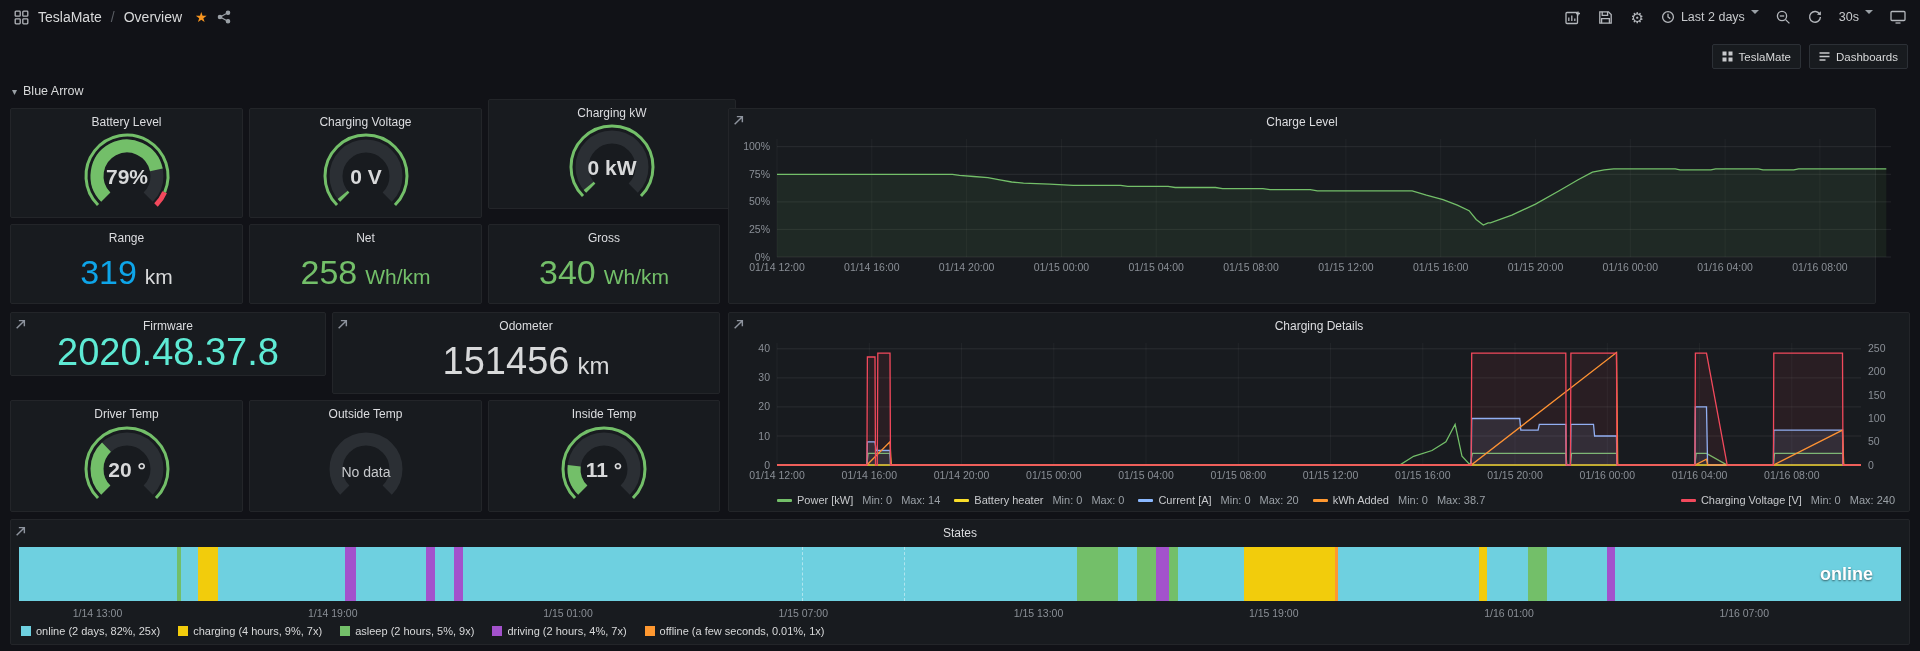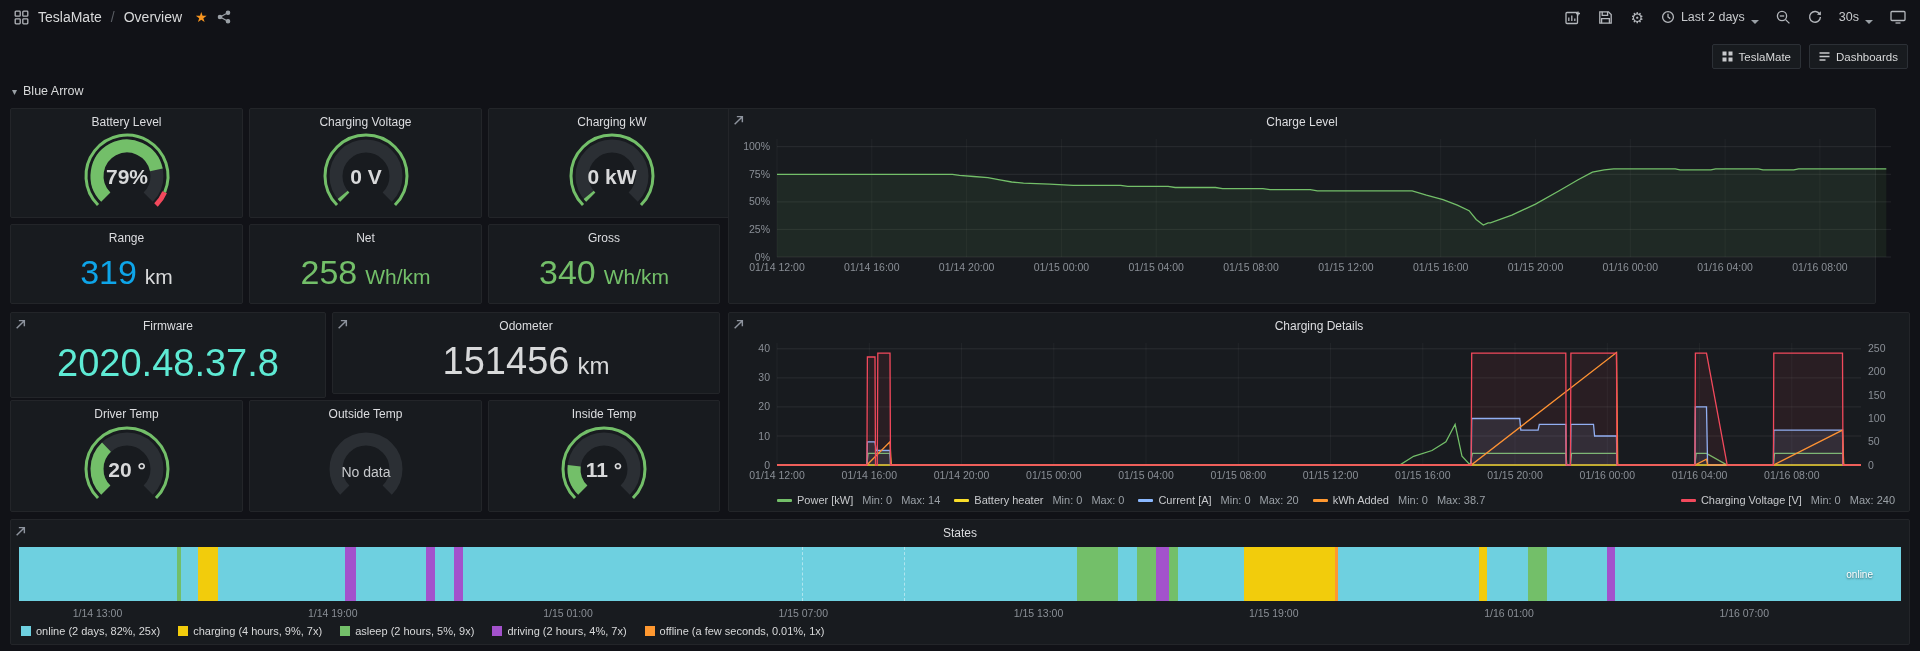--- a/index.html
+++ b/index.html
@@ -8,45 +8,45 @@
 
   
   .navbar{position:absolute;top:0;left:0;right:0;height:34px;display:flex;align-items:center;justify-content:space-between;padding:0 14px;box-sizing:border-box;}
   .nav-left{display:flex;align-items:center;gap:9px;font-size:14px;}
   .crumb{color:#d8d9da;cursor:pointer;}
   .crumb-sep{color:#5a5e64;}
   .star{color:#f79520;font-size:14px;margin-left:4px;cursor:pointer;}
   .nav-ic{display:inline-flex;align-items:center;cursor:pointer;color:#b4b7bc;}
   .nav-ic svg{display:block;}
   .nav-right{display:flex;align-items:center;gap:17px;color:#b4b7bc;font-size:12.5px;}
-  .nav-btn{display:inline-flex;align-items:flex-end;gap:6px;cursor:pointer;color:#c7c9cc;}
+  .nav-btn{display:inline-flex;align-items:flex-start;gap:6px;cursor:pointer;color:#c7c9cc;}
   .caret{width:0;height:0;border-left:4px solid transparent;border-right:4px solid transparent;border-top:4px solid #9aa0a6;display:inline-block;}
   .gear-glyph{font-size:15px;line-height:1;}
 
   
   .links-row{position:absolute;top:44px;right:12px;display:flex;gap:8px;}
   .link-btn{display:inline-flex;align-items:center;gap:6px;background:#181b1f;border:1px solid #2c3036;border-radius:2px;padding:3px 9px;font-size:11.5px;color:#d8d9da;cursor:pointer;height:17px;}
   .link-btn svg{display:block;}
 
   
   .row-header{position:absolute;top:84px;left:12px;display:flex;align-items:center;gap:6px;font-size:12.5px;color:#d8d9da;cursor:pointer;}
   .row-chevron{color:#9aa0a6;font-size:10px;}
 
   
   .panel{position:absolute;background:#181b1f;border:1px solid #232529;border-radius:2px;box-sizing:border-box;}
   .panel-title{position:absolute;top:6px;left:0;right:0;text-align:center;font-size:12px;color:#dcdde0;white-space:nowrap;overflow:hidden;cursor:pointer;}
   .corner-link{position:absolute;top:3px;left:4px;width:11px;height:11px;cursor:pointer;}
 
   #p-battery{left:10px;top:108px;width:233px;height:110px;}
   #p-voltage{left:249px;top:108px;width:233px;height:110px;}
-  #p-kw{left:488px;top:108px;width:248px;height:110px;}
+  #p-kw{left:488px;top:99px;width:248px;height:110px;}
   #p-range{left:10px;top:224px;width:233px;height:80px;}
   #p-net{left:249px;top:224px;width:233px;height:80px;}
   #p-gross{left:488px;top:224px;width:232px;height:80px;}
-  #p-firmware{left:10px;top:312px;width:316px;height:86px;}
+  #p-firmware{left:10px;top:312px;width:316px;height:64px;}
   #p-odometer{left:332px;top:312px;width:388px;height:82px;}
   #p-driver{left:10px;top:400px;width:233px;height:112px;}
   #p-outside{left:249px;top:400px;width:233px;height:112px;}
   #p-inside{left:488px;top:400px;width:232px;height:112px;}
   #p-charge-level{left:728px;top:108px;width:1148px;height:196px;}
   #p-charging-details{left:728px;top:312px;width:1182px;height:200px;}
   #p-states{left:10px;top:519px;width:1900px;height:126px;padding-left:40px;}
 
   .gauge-box{position:absolute;left:0;right:0;top:20px;bottom:2px;display:flex;align-items:center;justify-content:center;}
 
@@ -69,21 +69,21 @@
   .lg-item{display:inline-flex;align-items:center;gap:5px;cursor:pointer;}
   .lg-right{margin-left:auto;}
   .lg-line{display:inline-block;width:15px;height:3px;border-radius:1px;}
   .lg-name{color:#c7c9cc;}
   .lg-mm{color:#9aa0a6;margin-left:4px;}
 
   
   .states-bar{position:absolute;left:8px;right:8px;top:27px;height:54px;overflow:hidden;background:#181b1f;}
   .state-seg{position:absolute;top:0;bottom:0;}
   .state-sep{position:absolute;top:0;bottom:0;width:0;border-left:1px dashed rgba(255,255,255,0.45);}
-  .states-current{position:absolute;top:50%;transform:translateY(-50%);right:28px;font-size:10px;font-weight:400;color:#ffffff;text-shadow:0 1px 2px rgba(0,0,0,0.55);}
+  .states-current{position:absolute;top:50%;transform:translateY(-50%);right:28px;font-size:18px;font-weight:700;color:#ffffff;text-shadow:0 1px 2px rgba(0,0,0,0.55);}
   .states-axis{position:absolute;left:8px;right:8px;top:87px;height:14px;}
   .st-label{position:absolute;transform:translateX(-50%);font-size:10.5px;color:#8a8f96;white-space:nowrap;}
   .states-legend{position:absolute;left:10px;bottom:7px;display:flex;align-items:center;gap:18px;font-size:11px;color:#d8d9da;}
   .st-lg-item{display:inline-flex;align-items:center;gap:5px;cursor:pointer;}
   .st-lg-sq{width:10px;height:10px;display:inline-block;}
 </style>
 </head>
 <body>
 
 <div id="app">

